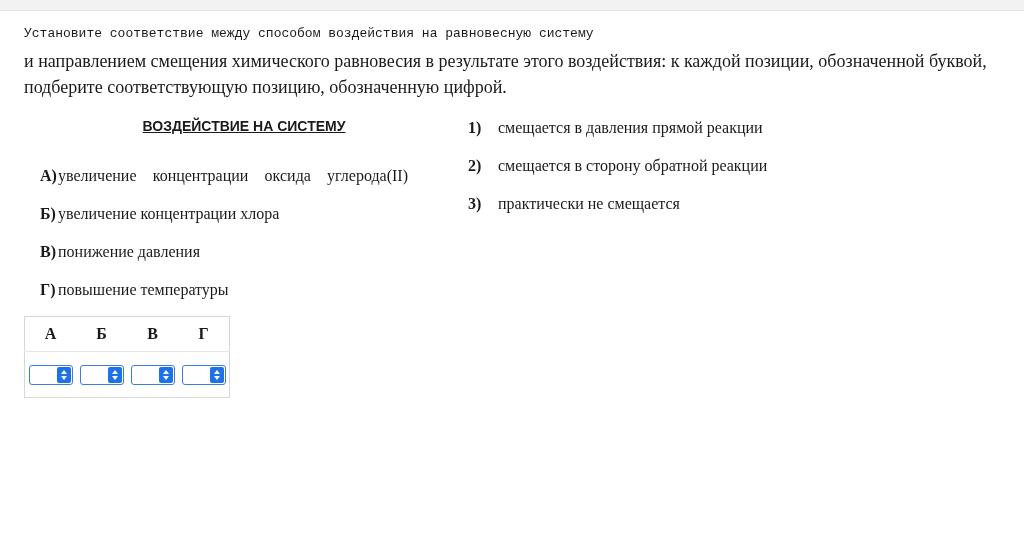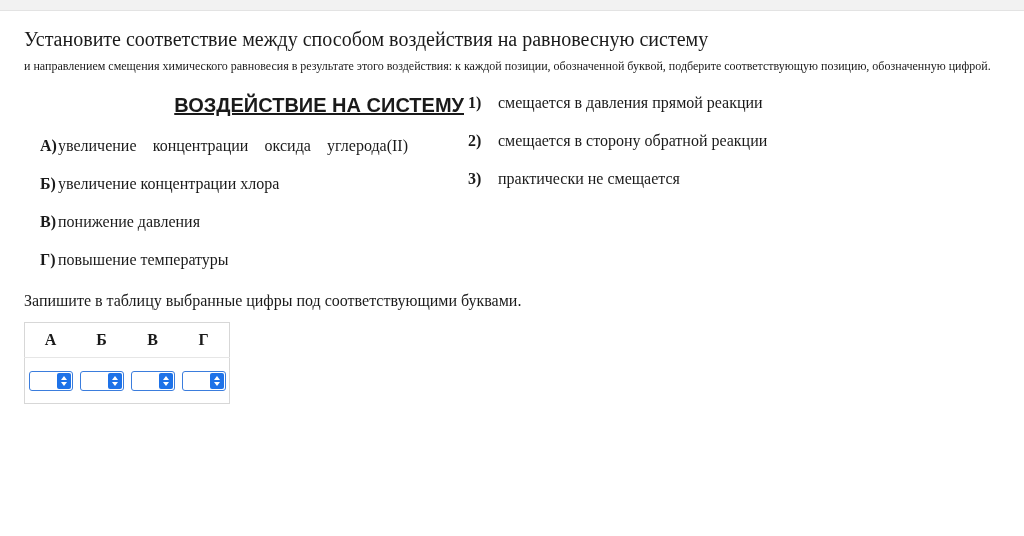--- a/index.html
+++ b/index.html
@@ -24,67 +24,68 @@
     box-sizing: border-box;
   }
   .task-title {
     font-family: "Liberation Sans", sans-serif;
     font-weight: bold;
     font-size: 14.5px;
     color: #1a1a1a;
     margin-bottom: 18px;
   }
   .intro-line {
-    font-size: 20px;
+    font-size: 13px;
     line-height: 1.45;
     margin-bottom: 4px;
+    font-family: Liberation Mono, monospace;
   }
   .equation {
     font-size: 16.5px;
     margin: 4px 0 6px 0;
     white-space: nowrap;
   }
   .equation sub {
     font-size: 11px;
     vertical-align: -0.28em;
   }
   .eqarrow {
     display: inline-block;
     position: relative;
     width: 44px;
     height: 14px;
     vertical-align: middle;
     margin: 0 6px;
   }
   .eqarrow svg { display: block; }
   .intro-tail {
-    font-size: 12px;
+    font-size: 18px;
     line-height: 1.45;
     margin-top: 2px;
   }
   .columns {
     display: flex;
     margin-top: 16px;
   }
   .col-left {
     width: 440px;
     flex: 0 0 440px;
   }
   .col-right {
     flex: 1 1 auto;
     padding-left: 4px;
   }
   .col-head {
     font-family: "Liberation Sans", sans-serif;
     font-weight: bold;
-    font-size: 20px;
-    text-align: right;
+    font-size: 14px;
+    text-align: center;
     text-decoration: underline;
     line-height: 1.45;
-    margin-bottom: 14px;
+    margin-bottom: 28px;
   }
   .col-head.right {
     padding: 0 24px;
   }
   .item {
     display: flex;
     margin-bottom: 14px;
     font-size: 16px;
     line-height: 1.5;
   }
@@ -214,21 +215,20 @@
         <span class="text">смещается в сторону обратной реакции</span>
       </div>
       <div class="item">
         <span class="marker num">3)</span>
         <span class="text">практически не смещается</span>
       </div>
     </div>
 
   </div>
 
-  <div class="write-line">Запишите в таблицу выбранные цифры под соответствующими буквами.</div>
 
   <table class="answer-table">
     <thead>
       <tr>
         <th>А</th>
         <th>Б</th>
         <th>В</th>
         <th>Г</th>
       </tr>
     </thead>

